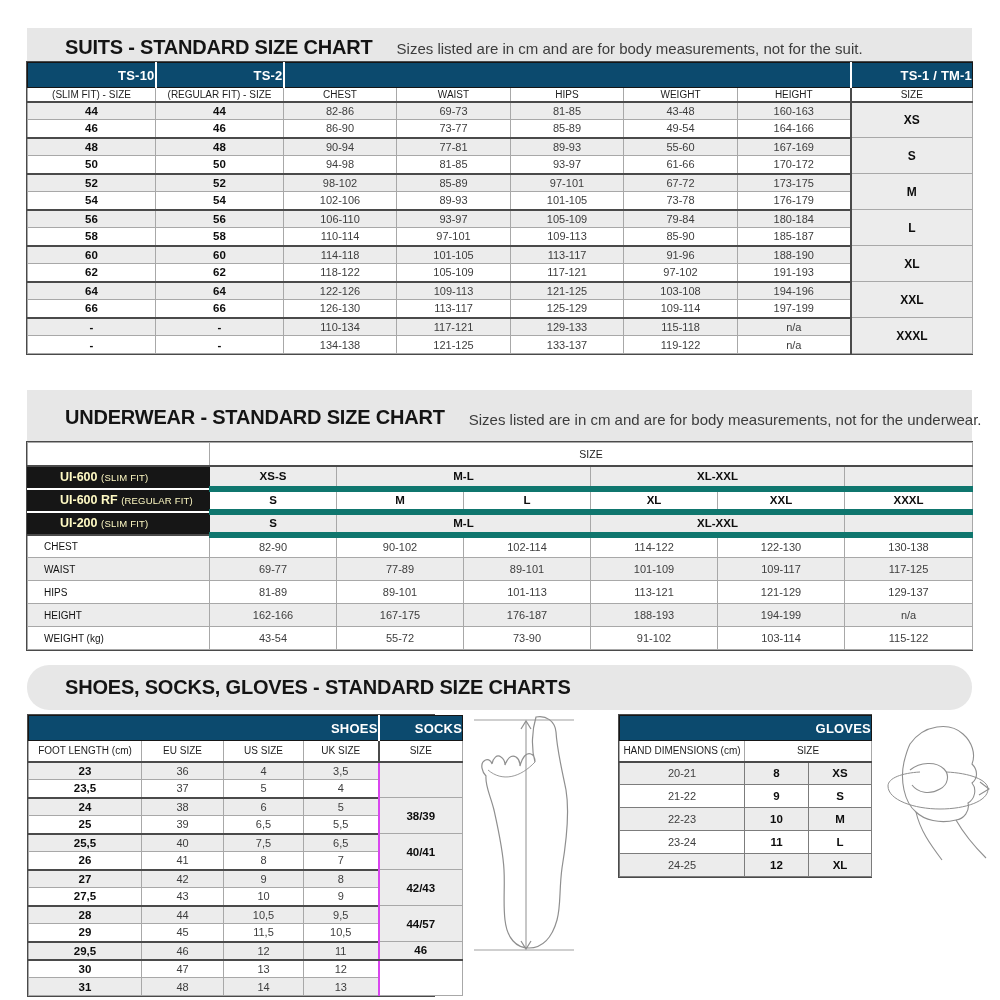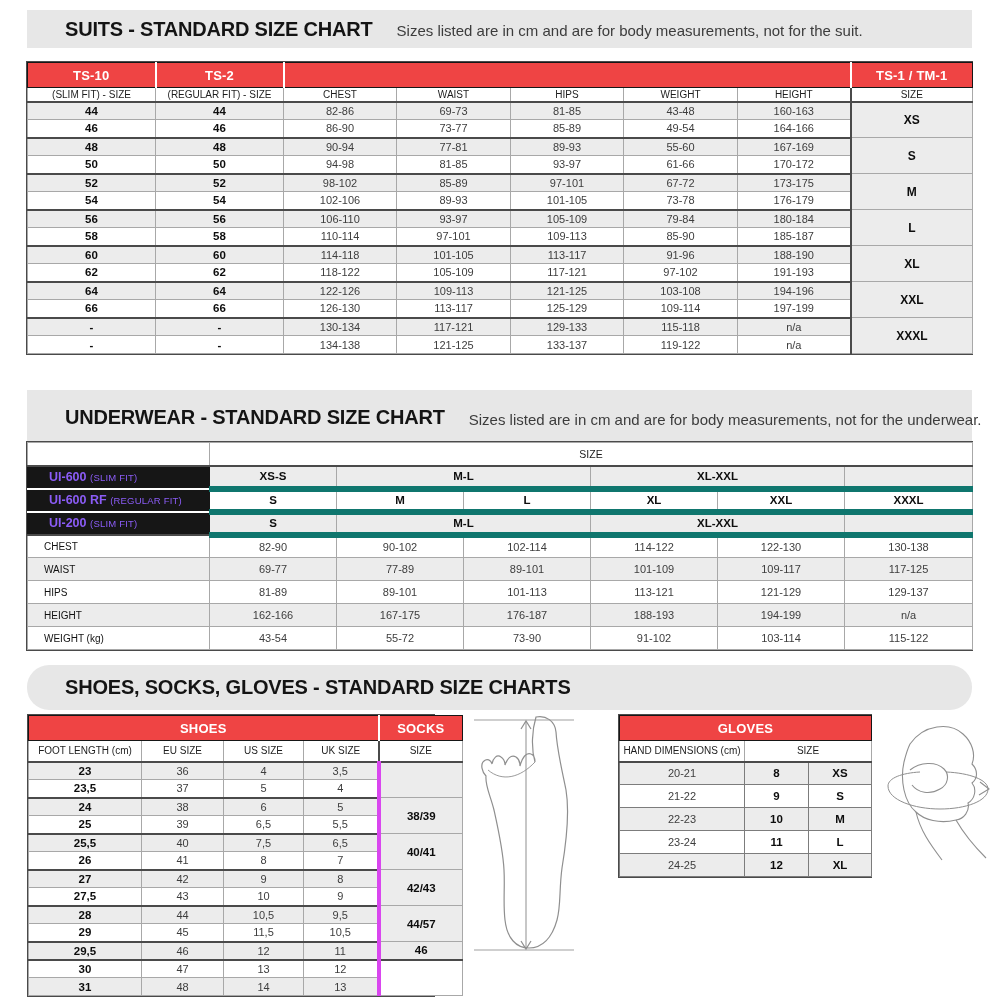--- a/index.html
+++ b/index.html
@@ -2,58 +2,58 @@
 <html><head>
 <meta charset="utf-8">
 <style>
   * { margin:0; padding:0; box-sizing:border-box; }
   html,body { background:#fff; }
   body { width:1000px; height:1000px; position:relative; font-family:"Liberation Sans",sans-serif; color:#1a1a1a; }
 
   .bar { position:absolute; left:27px; width:945px; background:#e7e7e7; display:flex; align-items:center; }
   .bar h1 { font-size:20px; font-weight:bold; color:#141414; margin-left:38px; white-space:nowrap; letter-spacing:-0.2px; }
   .bar .sub { font-size:15px; color:#3c3c3c; margin-left:24px; padding-top:3px; white-space:nowrap; }
-  #bar-suits { top:10px; height:38px; }
+  #bar-suits { top:28px; height:38px; }
   #bar-underwear { top:390px; height:55px; }
   #bar-shoes { top:665px; height:45px;border-radius:22px; }
 
   .tbox { position:absolute; border:1px solid #4a4a4a; background:#fff; }
   #suits-box  { left:26px; top:61px;  width:947px; }
   #uw-box     { left:26px; top:441px; width:947px; }
   #shoes-box  { left:27px; top:714px; width:408px; }
   #gloves-box { left:618px; top:714px; width:254px; }
 
   table { border-collapse:collapse; table-layout:fixed; width:100%; }
   td, th { border:1px solid #a8a8a8; text-align:center; white-space:nowrap; overflow:hidden; font-size:11px; }
 
-  th.dk { background:#ef4444; color:#fff; font-size:13px; font-weight:bold; border:1px solid #161616; border-right:2px solid #fff; letter-spacing:0.2px; }
+  th.dk { background:#0c4a6e; color:#fff; font-size:13px; font-weight:bold; border:1px solid #161616; border-right:2px solid #fff; letter-spacing:0.2px;text-align:right; }
   th.dk.end { border-right:1px solid #161616; }
   th.sub { background:#fff; font-weight:normal; font-size:10px; color:#1d1d1d; }
   thead tr.subrow th { border-bottom:2px solid #4a4a4a; }
 
   tr.g td { background:#ececec; }
   td.v { color:#3d3d3d; }
   td.b { color:#0d0d0d; font-weight:bold; font-size:11.5px; }
   tr.gb > td { border-bottom:2px solid #4a4a4a; }
 
   td.sz { font-weight:bold; font-size:12px; color:#0d0d0d; background:#fff; border-left:2px solid #4a4a4a; }
   td.sz.gy { background:#ececec; }
-  td.sk { font-weight:bold; font-size:11.5px; color:#0d0d0d; background:#fff; border-left:4px solid #d946ef; }
+  td.sk { font-weight:bold; font-size:11.5px; color:#0d0d0d; background:#fff; border-left:2px solid #d946ef; }
   td.sk.gy { background:#ececec; }
 
   
   #suits-table thead tr:first-child { height:25px; }
   #suits-table thead tr.subrow { height:14px; }
   #suits-table tbody tr { height:18px; }
 
   
   #uw-table tr { height:23px; }
   #uw-table th.corner { background:#fff; border-bottom:2px solid #4a4a4a; }
   #uw-table th.sizehdr { background:#fff; font-weight:normal; font-size:10.5px; border-bottom:2px solid #4a4a4a; }
-  #uw-table th.lbl { background:#161616; color:#8b5cf6; text-align:left; padding-left:21px; border:1px solid #161616; border-bottom:2px solid #fff; font-size:12.5px; font-weight:bold; }
+  #uw-table th.lbl { background:#161616; color:#fef9c3; text-align:left; padding-left:32px; border:1px solid #161616; border-bottom:2px solid #fff; font-size:12.5px; font-weight:bold; }
   #uw-table tr.fitrow td { border-bottom:6px solid #0f766e; font-weight:bold; font-size:11.5px; color:#0d0d0d; }
   #uw-table tr.lastfit th.lbl { border-bottom:2px solid #4a4a4a; }
   #uw-table th.lbl .fit { font-weight:normal; font-size:9.5px; letter-spacing:0.2px; }
   #uw-table td.rowlbl { text-align:left; padding-left:16px; font-size:10px; color:#111; }
   #uw-table tr.g td.rowlbl { background:#ececec; }
 
   
   #shoes-table thead tr:first-child { height:25px; }
   #shoes-table thead tr.subrow { height:21px; }
   #shoes-table tbody tr { height:18px; }
@@ -217,21 +217,21 @@
           <td class="b">66</td>
           <td class="v">126-130</td>
           <td class="v">113-117</td>
           <td class="v">125-129</td>
           <td class="v">109-114</td>
           <td class="v">197-199</td>
         </tr>
     <tr class="g">
           <td class="b">-</td>
           <td class="b">-</td>
-          <td class="v">130-134</td>
+          <td class="v">110-134</td>
           <td class="v">117-121</td>
           <td class="v">129-133</td>
           <td class="v">115-118</td>
           <td class="v">n/a</td>
           <td class="sz" rowspan="2">XXXL</td>
         </tr>
     <tr>
           <td class="b">-</td>
           <td class="b">-</td>
           <td class="v">134-138</td>

